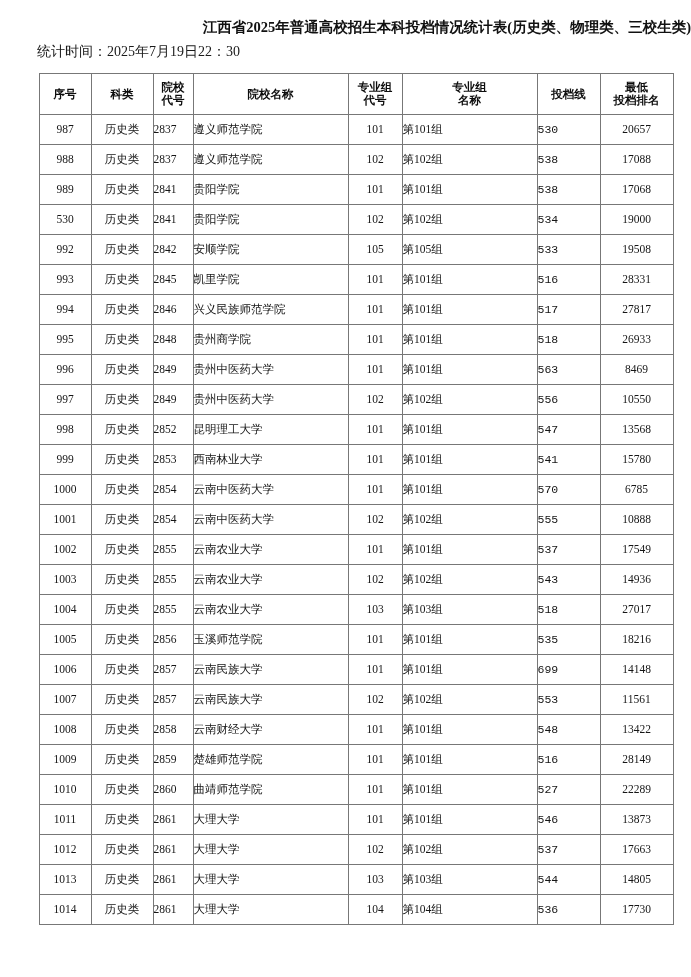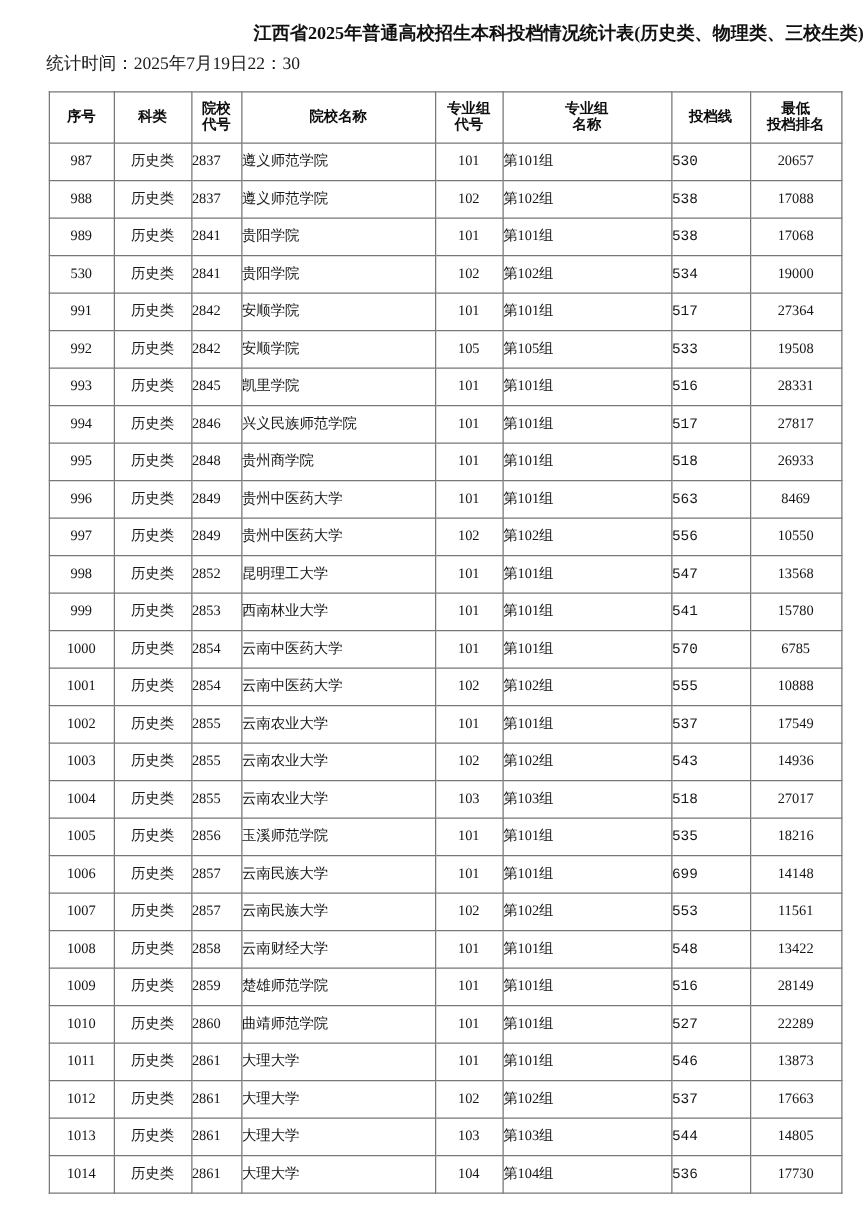--- a/index.html
+++ b/index.html
@@ -177,30 +177,20 @@
             <td class="seq">530</td>
             <td class="cat">历史类</td>
             <td class="code">2841</td>
             <td class="school">贵阳学院</td>
             <td class="grpcode">102</td>
             <td class="grpname">第102组</td>
             <td class="line">534</td>
             <td class="rank">19000</td>
           </tr>
           <tr>
-            <td class="seq">991</td>
-            <td class="cat">历史类</td>
-            <td class="code">2842</td>
-            <td class="school">安顺学院</td>
-            <td class="grpcode">101</td>
-            <td class="grpname">第101组</td>
-            <td class="line">517</td>
-            <td class="rank">27364</td>
-          </tr>
-          <tr>
             <td class="seq">992</td>
             <td class="cat">历史类</td>
             <td class="code">2842</td>
             <td class="school">安顺学院</td>
             <td class="grpcode">105</td>
             <td class="grpname">第105组</td>
             <td class="line">533</td>
             <td class="rank">19508</td>
           </tr>
           <tr>

